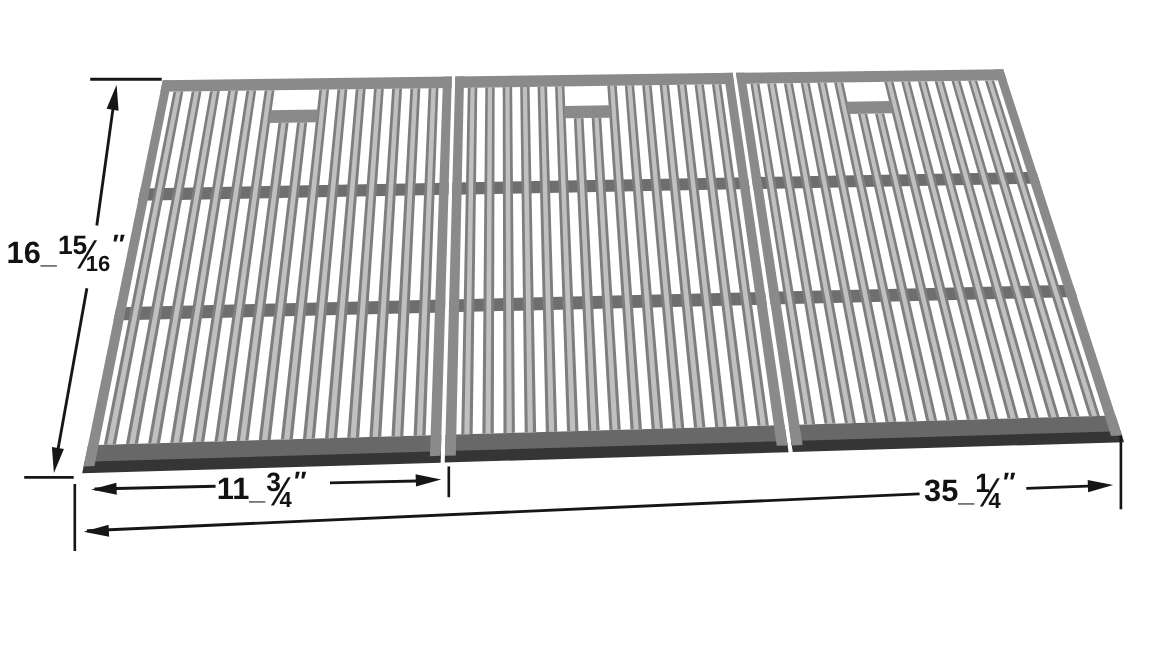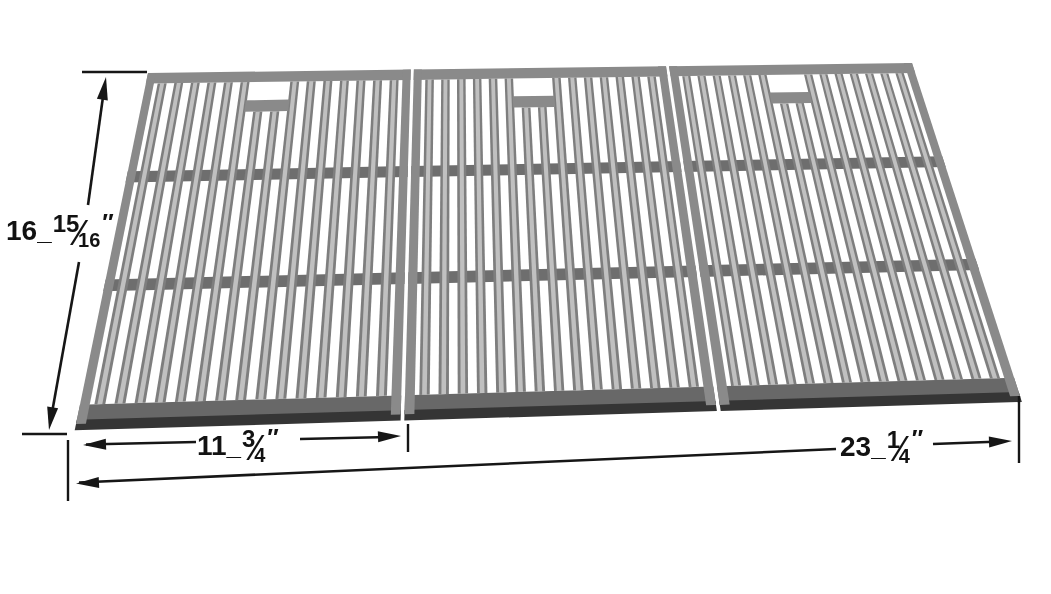--- a/index.html
+++ b/index.html
@@ -167,16 +167,16 @@
 
   <div class="dim-label" style="left:6px;top:211px;">
     <span>16</span><span class="sep">_</span><span class="num">15</span><span class="fsl">⁄</span><span class="den">16</span><span class="unit">″</span>
   </div>
 
   <div class="dim-label" style="left:197px;top:426px;">
     <span>11</span><span class="sep">_</span><span class="num">3</span><span class="fsl">⁄</span><span class="den">4</span><span class="unit">″</span>
   </div>
 
   <div class="dim-label" style="left:840px;top:427px;">
-    <span>23</span><span class="sep">_</span><span class="num">1</span><span class="fsl">⁄</span><span class="den">4</span><span class="unit">″</span>
+    <span>35</span><span class="sep">_</span><span class="num">1</span><span class="fsl">⁄</span><span class="den">4</span><span class="unit">″</span>
   </div>
 
 </div>
 
 </body></html>

